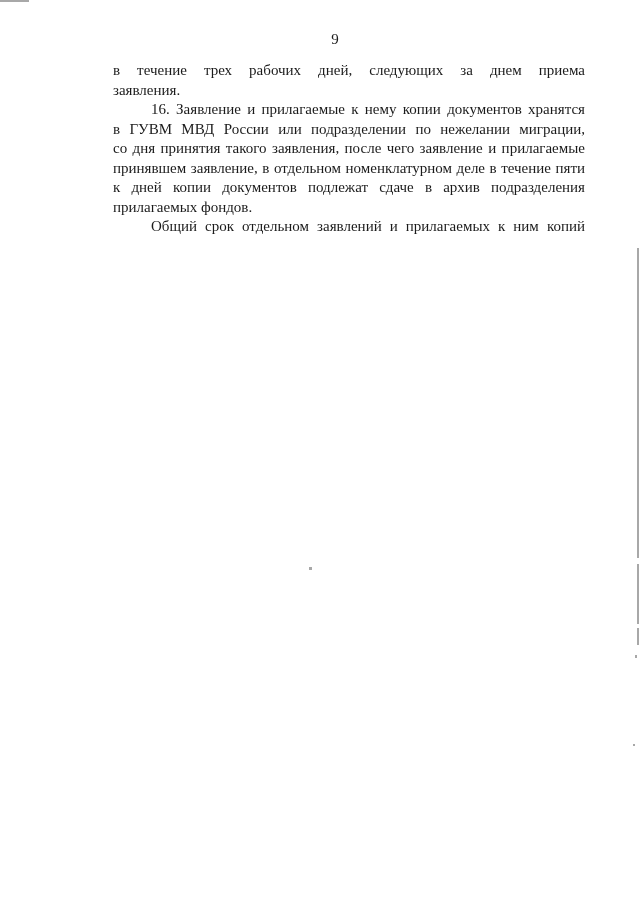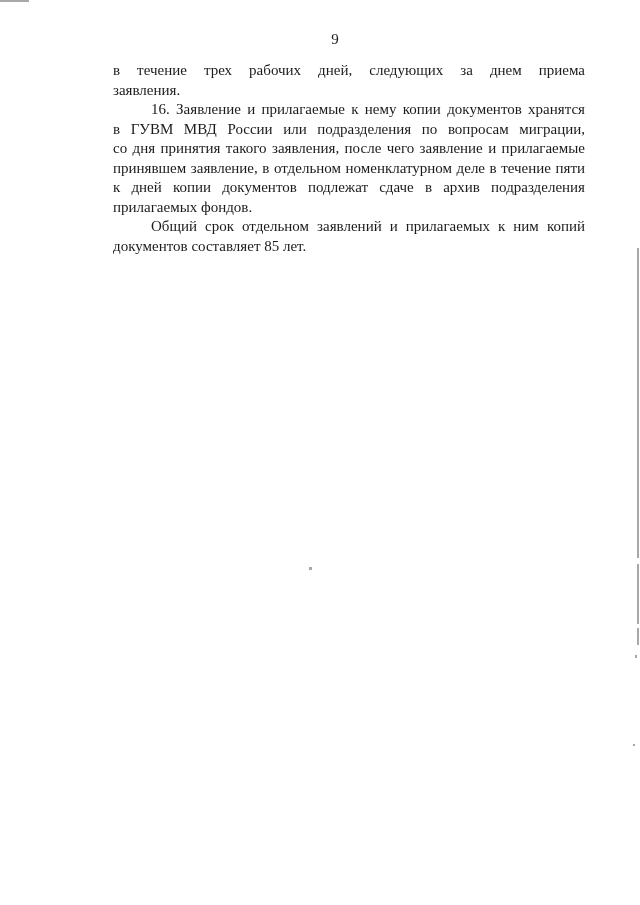--- a/index.html
+++ b/index.html
@@ -66,25 +66,24 @@
 
   <div class="pagenum">9</div>
 
   <div class="textblock">
       <div class="paragraph">
         <div class="line">в течение трех рабочих дней, следующих за днем приема соответствующего</div>
         <div class="line last">заявления.</div>
       </div>
       <div class="paragraph">
         <div class="line indent">16. Заявление и прилагаемые к нему копии документов хранятся</div>
-        <div class="line">в ГУВМ МВД России или подразделения по вопросам миграции,</div>
+        <div class="line">в ГУВМ МВД России или подразделении по нежелании миграции,</div>
         <div class="line">со дня принятия такого заявления, после чего заявление и прилагаемые</div>
         <div class="line">принявшем заявление, в отдельном номенклатурном деле в течение пяти лет</div>
         <div class="line">к дней копии документов подлежат сдаче в архив подразделения</div>
         <div class="line last">прилагаемых фондов.</div>
       </div>
       <div class="paragraph">
         <div class="line indent">Общий срок отдельном заявлений и прилагаемых к ним копий</div>
-        <div class="line last">документов составляет 85 лет.</div>
       </div>
     </div>
 
 </div>
 
 </body></html>

